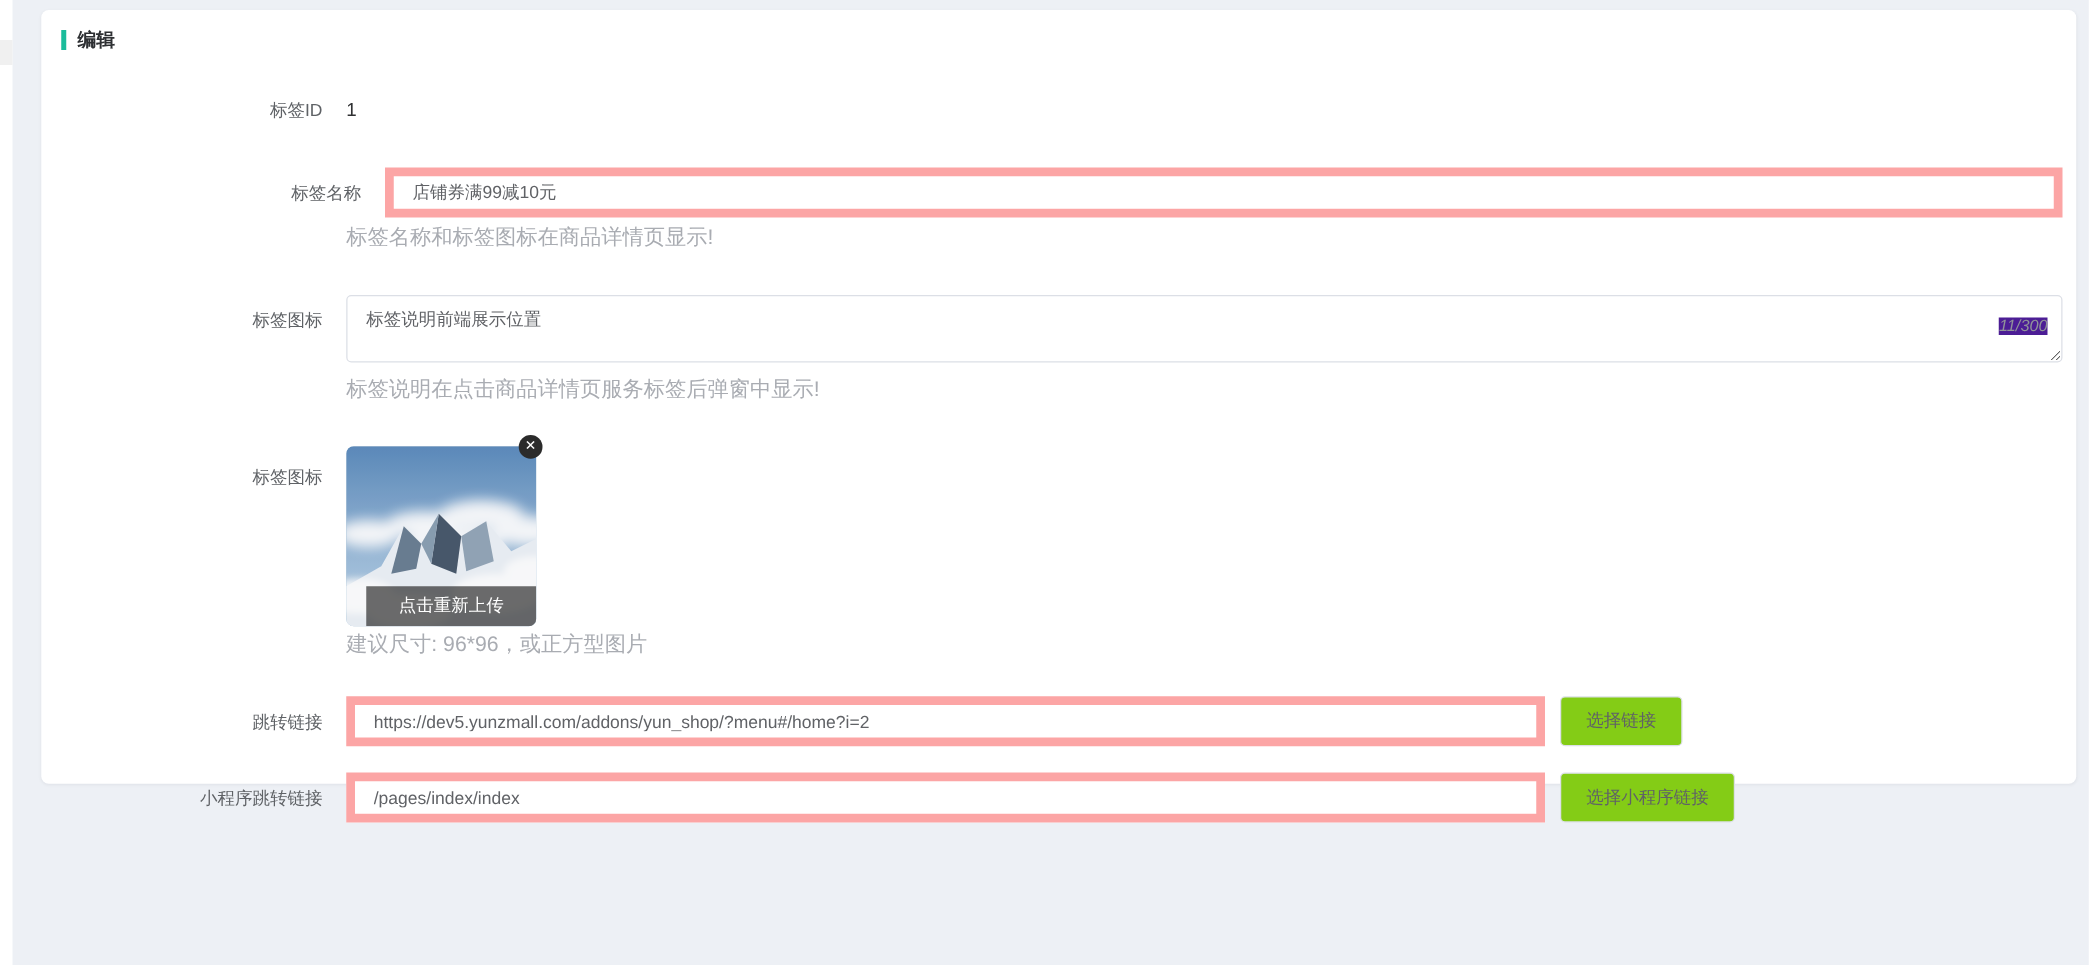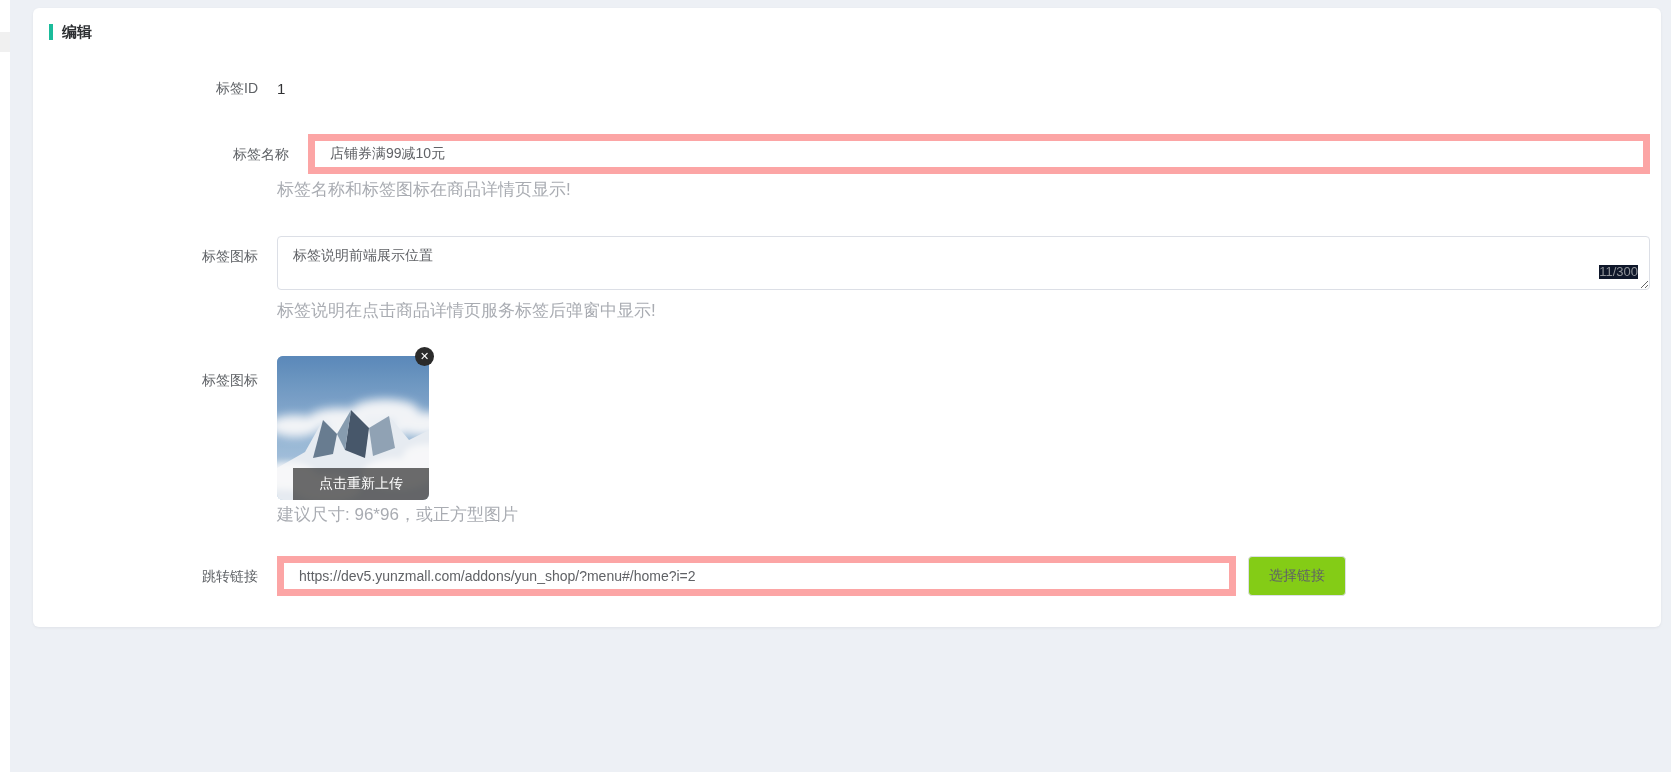--- a/index.html
+++ b/index.html
@@ -57,22 +57,22 @@
   .row-desc { margin-top:37px; align-items:flex-start; }
   .row-desc .form-label { padding-top:10px; }
   .textarea-wrap { flex:1; margin-right:11px; position:relative; }
   .desc-textarea {
     width:100%; height:54px; border:1px solid #dcdfe6; border-radius:4px;
     padding:8px 60px 8px 15px; font-size:14px; color:#606266; outline:none;
     resize:vertical; line-height:20px;
     font-family:"Liberation Sans","DejaVu Sans",sans-serif;
   }
   .char-counter {
-    position:absolute; right:12px; bottom:15px; font-size:13px;
-    color:#909399; background:#0f172a; line-height:14px;
+    position:absolute; right:12px; bottom:27px; font-size:13px;
+    color:#909399; background:#4c1d95; line-height:14px;font-style:italic;
   }
 
   .row-icon { margin-top:36px; align-items:flex-start; }
   .row-icon .form-label { padding-top:14px; }
   .icon-uploader { position:relative; width:152px; height:144px; }
   .icon-thumb {
     width:152px; height:144px; border-radius:6px; overflow:hidden;
     position:relative; cursor:pointer; background:#9db8d0;
   }
   .icon-thumb svg { display:block; }
@@ -184,14 +184,19 @@
   <div class="helper-row icon-helper">
     <div class="helper-text helper-indent">建议尺寸: 96*96，或正方型图片</div>
   </div>
 
   <div class="form-row row-link">
     <div class="form-label">跳转链接</div>
     <input class="text-input link-input" type="text" value="https://dev5.yunzmall.com/addons/yun_shop/?menu#/home?i=2" style="">
     <button class="ghost-button">选择链接</button>
   </div>
 
+  <div class="form-row row-mini">
+    <div class="form-label">小程序跳转链接</div>
+    <input class="text-input link-input" type="text" value="/pages/index/index" style="">
+    <button class="ghost-button">选择小程序链接</button>
+  </div>
 
 </div>
 
 </body></html>

